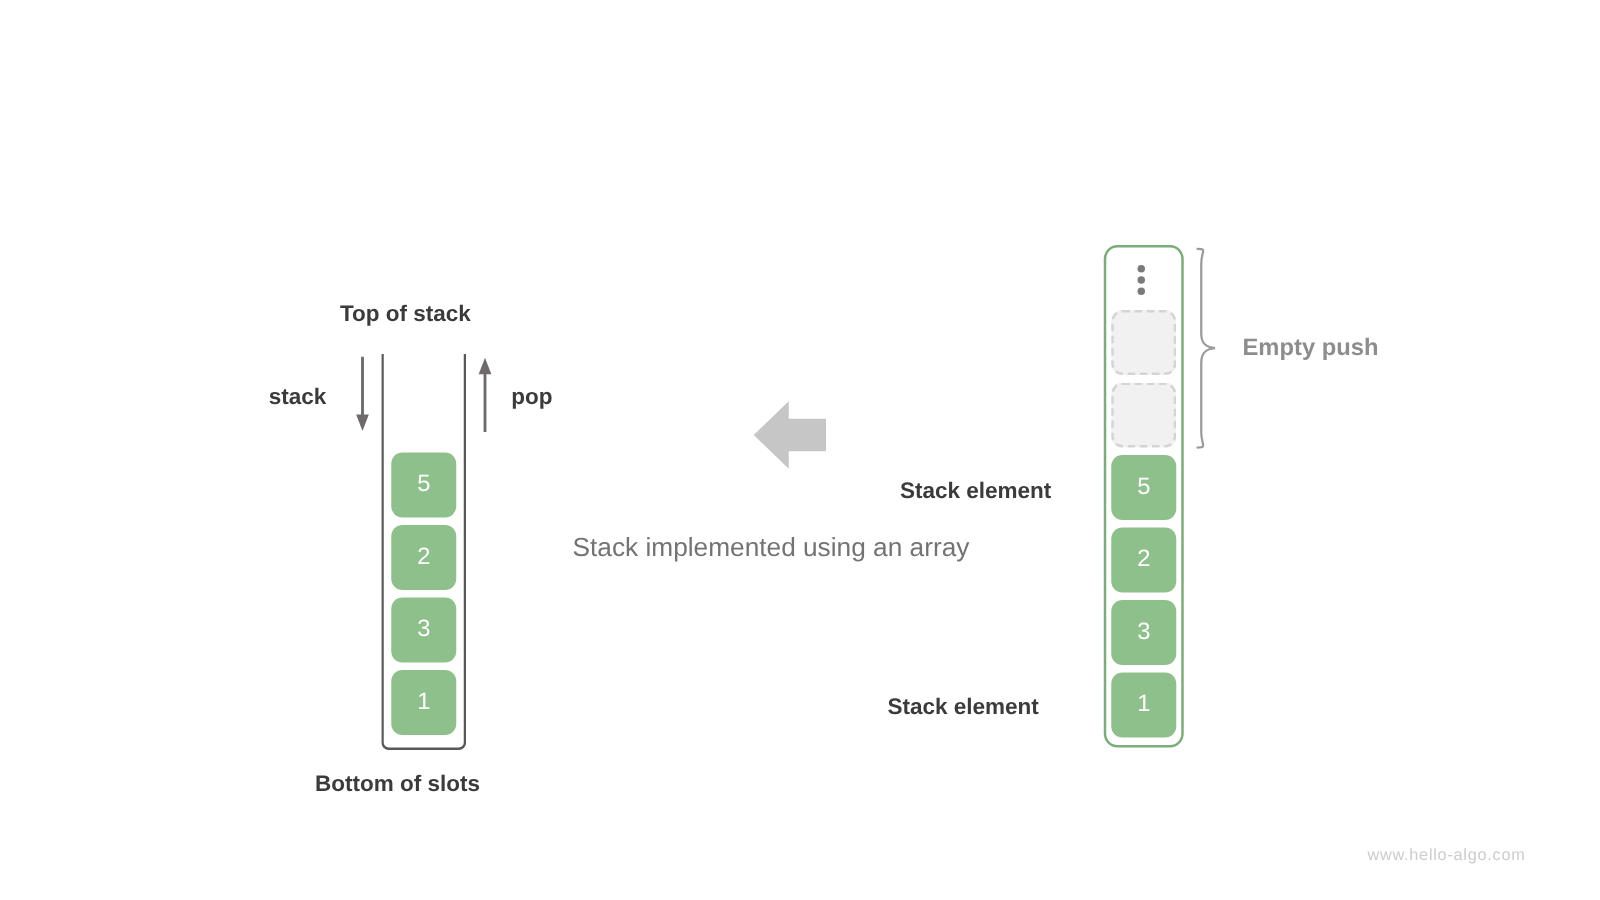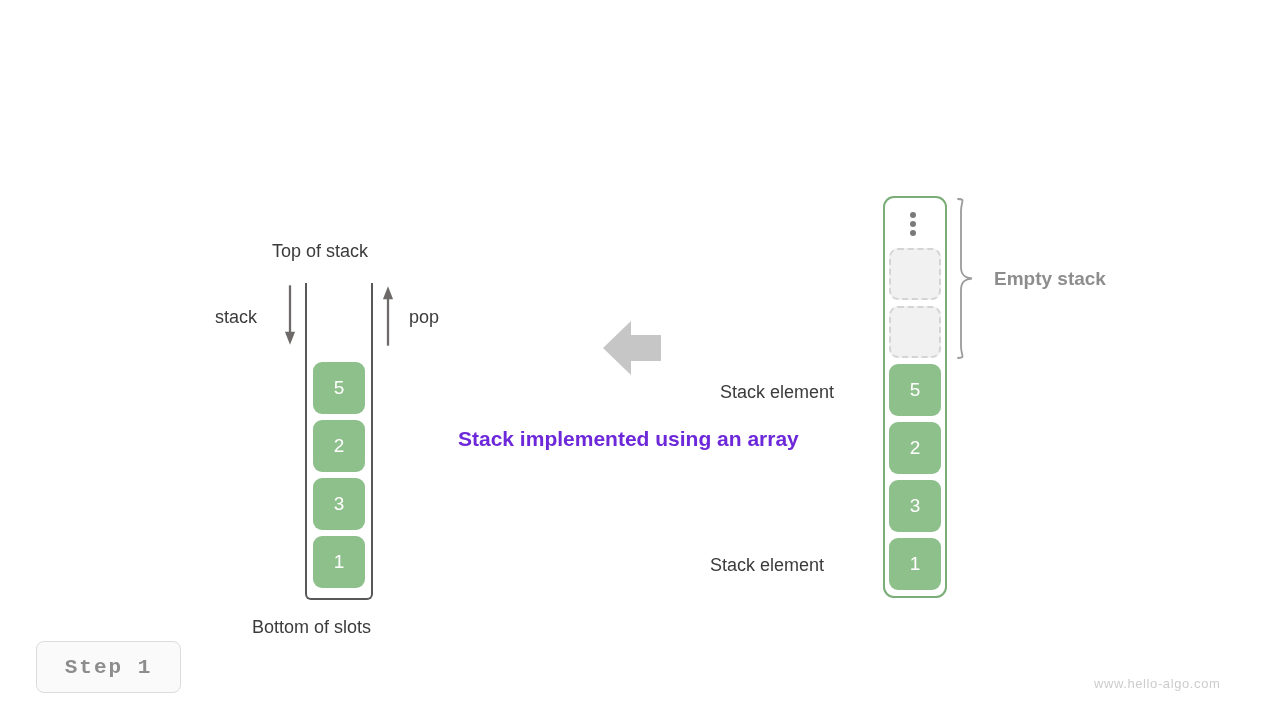--- a/index.html
+++ b/index.html
@@ -17,21 +17,21 @@
 
   .canvas {
     position: absolute;
     inset: 0;
   }
 
   
   .lbl-dark {
     position: absolute;
     color: #3b3b3b;
-    font-weight: normal;
+    font-weight: bold;
     font-size: 18px;
     white-space: nowrap;
     font-family: "Liberation Sans", sans-serif;
   }
   .lbl-gray {
     position: absolute;
     color: #8d8d8d;
     font-weight: bold;
     font-size: 18px;
     white-space: nowrap;
@@ -93,23 +93,23 @@
   
   #middle-arrow {
     position: absolute;
     left: 603px;
     top: 320px;
   }
   #center-caption {
     position: absolute;
     left: 458px;
     top: 427px;
-    color: #6d28d9;
+    color: #737373;
     font-size: 21px;
-    font-weight: bold;
+    font-weight: normal;
     white-space: nowrap;
     font-family: "Liberation Sans", sans-serif;
   }
 
   
   .array-container {
     position: absolute;
     left: 883px;
     top: 196px;
     width: 64px;
@@ -252,25 +252,22 @@
     <div class="cell">2</div>
     <div class="cell">3</div>
     <div class="cell">1</div>
   </div>
 
   <svg id="brace-empty" width="26" height="163" viewBox="0 0 26 163">
     <path d="M6,2 C14,2 9,4 9,14 L9,70 C9,79 14,81 20,81.5
              C14,82 9,84 9,93 L9,149 C9,159 14,161 6,161" fill="none" stroke="#9b9b9b" stroke-width="1.8" stroke-linecap="round"></path>
   </svg>
 
-  <div class="lbl-gray" id="label-empty-slots">Empty stack</div>
+  <div class="lbl-gray" id="label-empty-slots">Empty push</div>
 
   <div class="lbl-dark" id="label-last-element">Stack element</div>
 
   <div class="lbl-dark" id="label-first-element">Stack element</div>
 
-  <div class="step-badge">
-    <span>Step 1</span>
-  </div>
 
   <div id="watermark">www.hello-algo.com</div>
 
 </div>
 
 </body></html>

